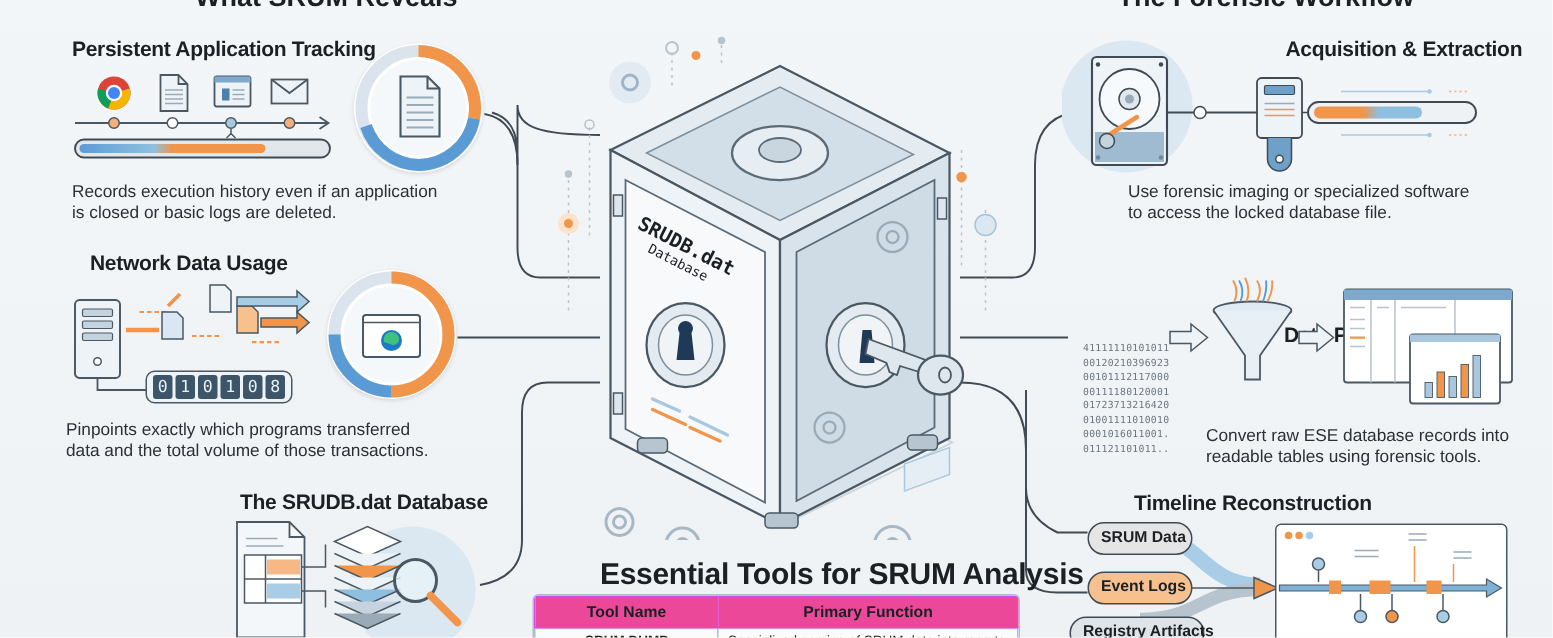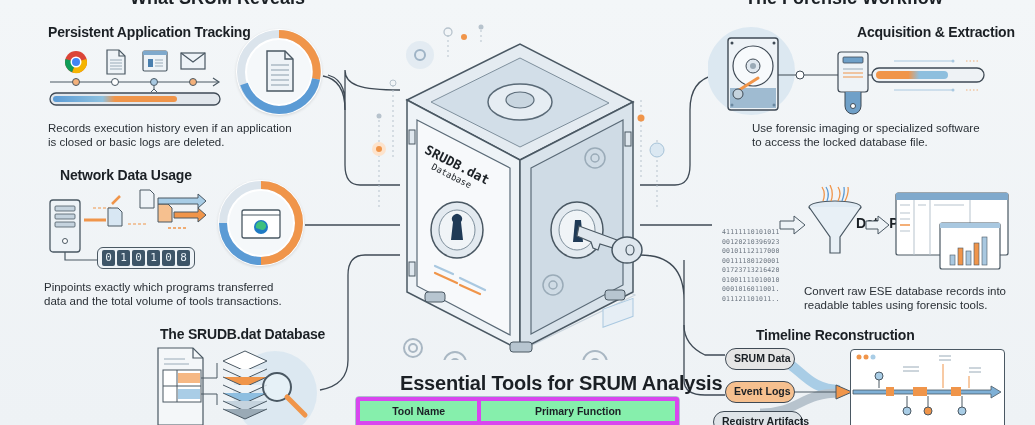--- a/index.html
+++ b/index.html
@@ -55,24 +55,24 @@
     text-align: center;
     white-space: nowrap;
     color: #1b2025;
   }
   table.tools {
     border-collapse: collapse;
     width: 100%;
     font-size: 10.5px;
   }
   table.tools th {
-    background: #86efac;
+    background: #ec4899;
     font-weight: bold;
     padding: 4px 6px;
-    border: 4px solid #d946ef;
+    border: 1px solid #d946ef;
     color: #1b2025;
   }
   table.tools td {
     background: #fafbfc;
     border: 1px solid #aebfcc;
     padding: 3px 6px;
     color: #1b2025;
     font-size: 9px;
     white-space: nowrap;
   }
@@ -239,21 +239,21 @@
   <span style="display:inline-block;width:13px;height:16px;background:#3d5568;color:#e8f0f6;font-family:'DejaVu Sans Mono',monospace;font-size:11px;line-height:16px;text-align:center;border-radius:2px;">0</span>
   <span style="display:inline-block;width:13px;height:16px;background:#3d5568;color:#e8f0f6;font-family:'DejaVu Sans Mono',monospace;font-size:11px;line-height:16px;text-align:center;border-radius:2px;">1</span>
   <span style="display:inline-block;width:13px;height:16px;background:#3d5568;color:#e8f0f6;font-family:'DejaVu Sans Mono',monospace;font-size:11px;line-height:16px;text-align:center;border-radius:2px;">0</span>
   <span style="display:inline-block;width:13px;height:16px;background:#3d5568;color:#e8f0f6;font-family:'DejaVu Sans Mono',monospace;font-size:11px;line-height:16px;text-align:center;border-radius:2px;">1</span>
   <span style="display:inline-block;width:13px;height:16px;background:#3d5568;color:#e8f0f6;font-family:'DejaVu Sans Mono',monospace;font-size:11px;line-height:16px;text-align:center;border-radius:2px;">0</span>
   <span style="display:inline-block;width:13px;height:16px;background:#3d5568;color:#e8f0f6;font-family:'DejaVu Sans Mono',monospace;font-size:11px;line-height:16px;text-align:center;border-radius:2px;">8</span>
 </div>
 
 <div class="abs desc" style="left:44px; top:280px; width:224px;">
   <div>Pinpoints exactly which programs transferred</div>
-  <div>data and the total volume of tools transactions.</div>
+  <div>data and the total volume of those transactions.</div>
 </div>
 
 <div class="abs circle-badge" style="left:218px; top:180px; width:86px; height:86px;">
   <svg width="86" height="86" viewBox="0 0 86 86">
     <circle cx="43" cy="43" r="38" fill="none" stroke="#dbe4ec" stroke-width="8"></circle>
     <path d="M43 5 A38 38 0 0 1 43 81" fill="none" stroke="#f0954a" stroke-width="8"></path>
     <path d="M43 81 A38 38 0 0 1 5 43" fill="none" stroke="#5b9bd5" stroke-width="8"></path>
     <circle cx="43" cy="43" r="32" fill="#f5f8fa"></circle>
     <rect x="24" y="30" width="38" height="28" rx="2" fill="#fff" stroke="#4a5863" stroke-width="1.3"></rect>
     <line x1="24" y1="35" x2="62" y2="35" stroke="#4a5863"></line>

